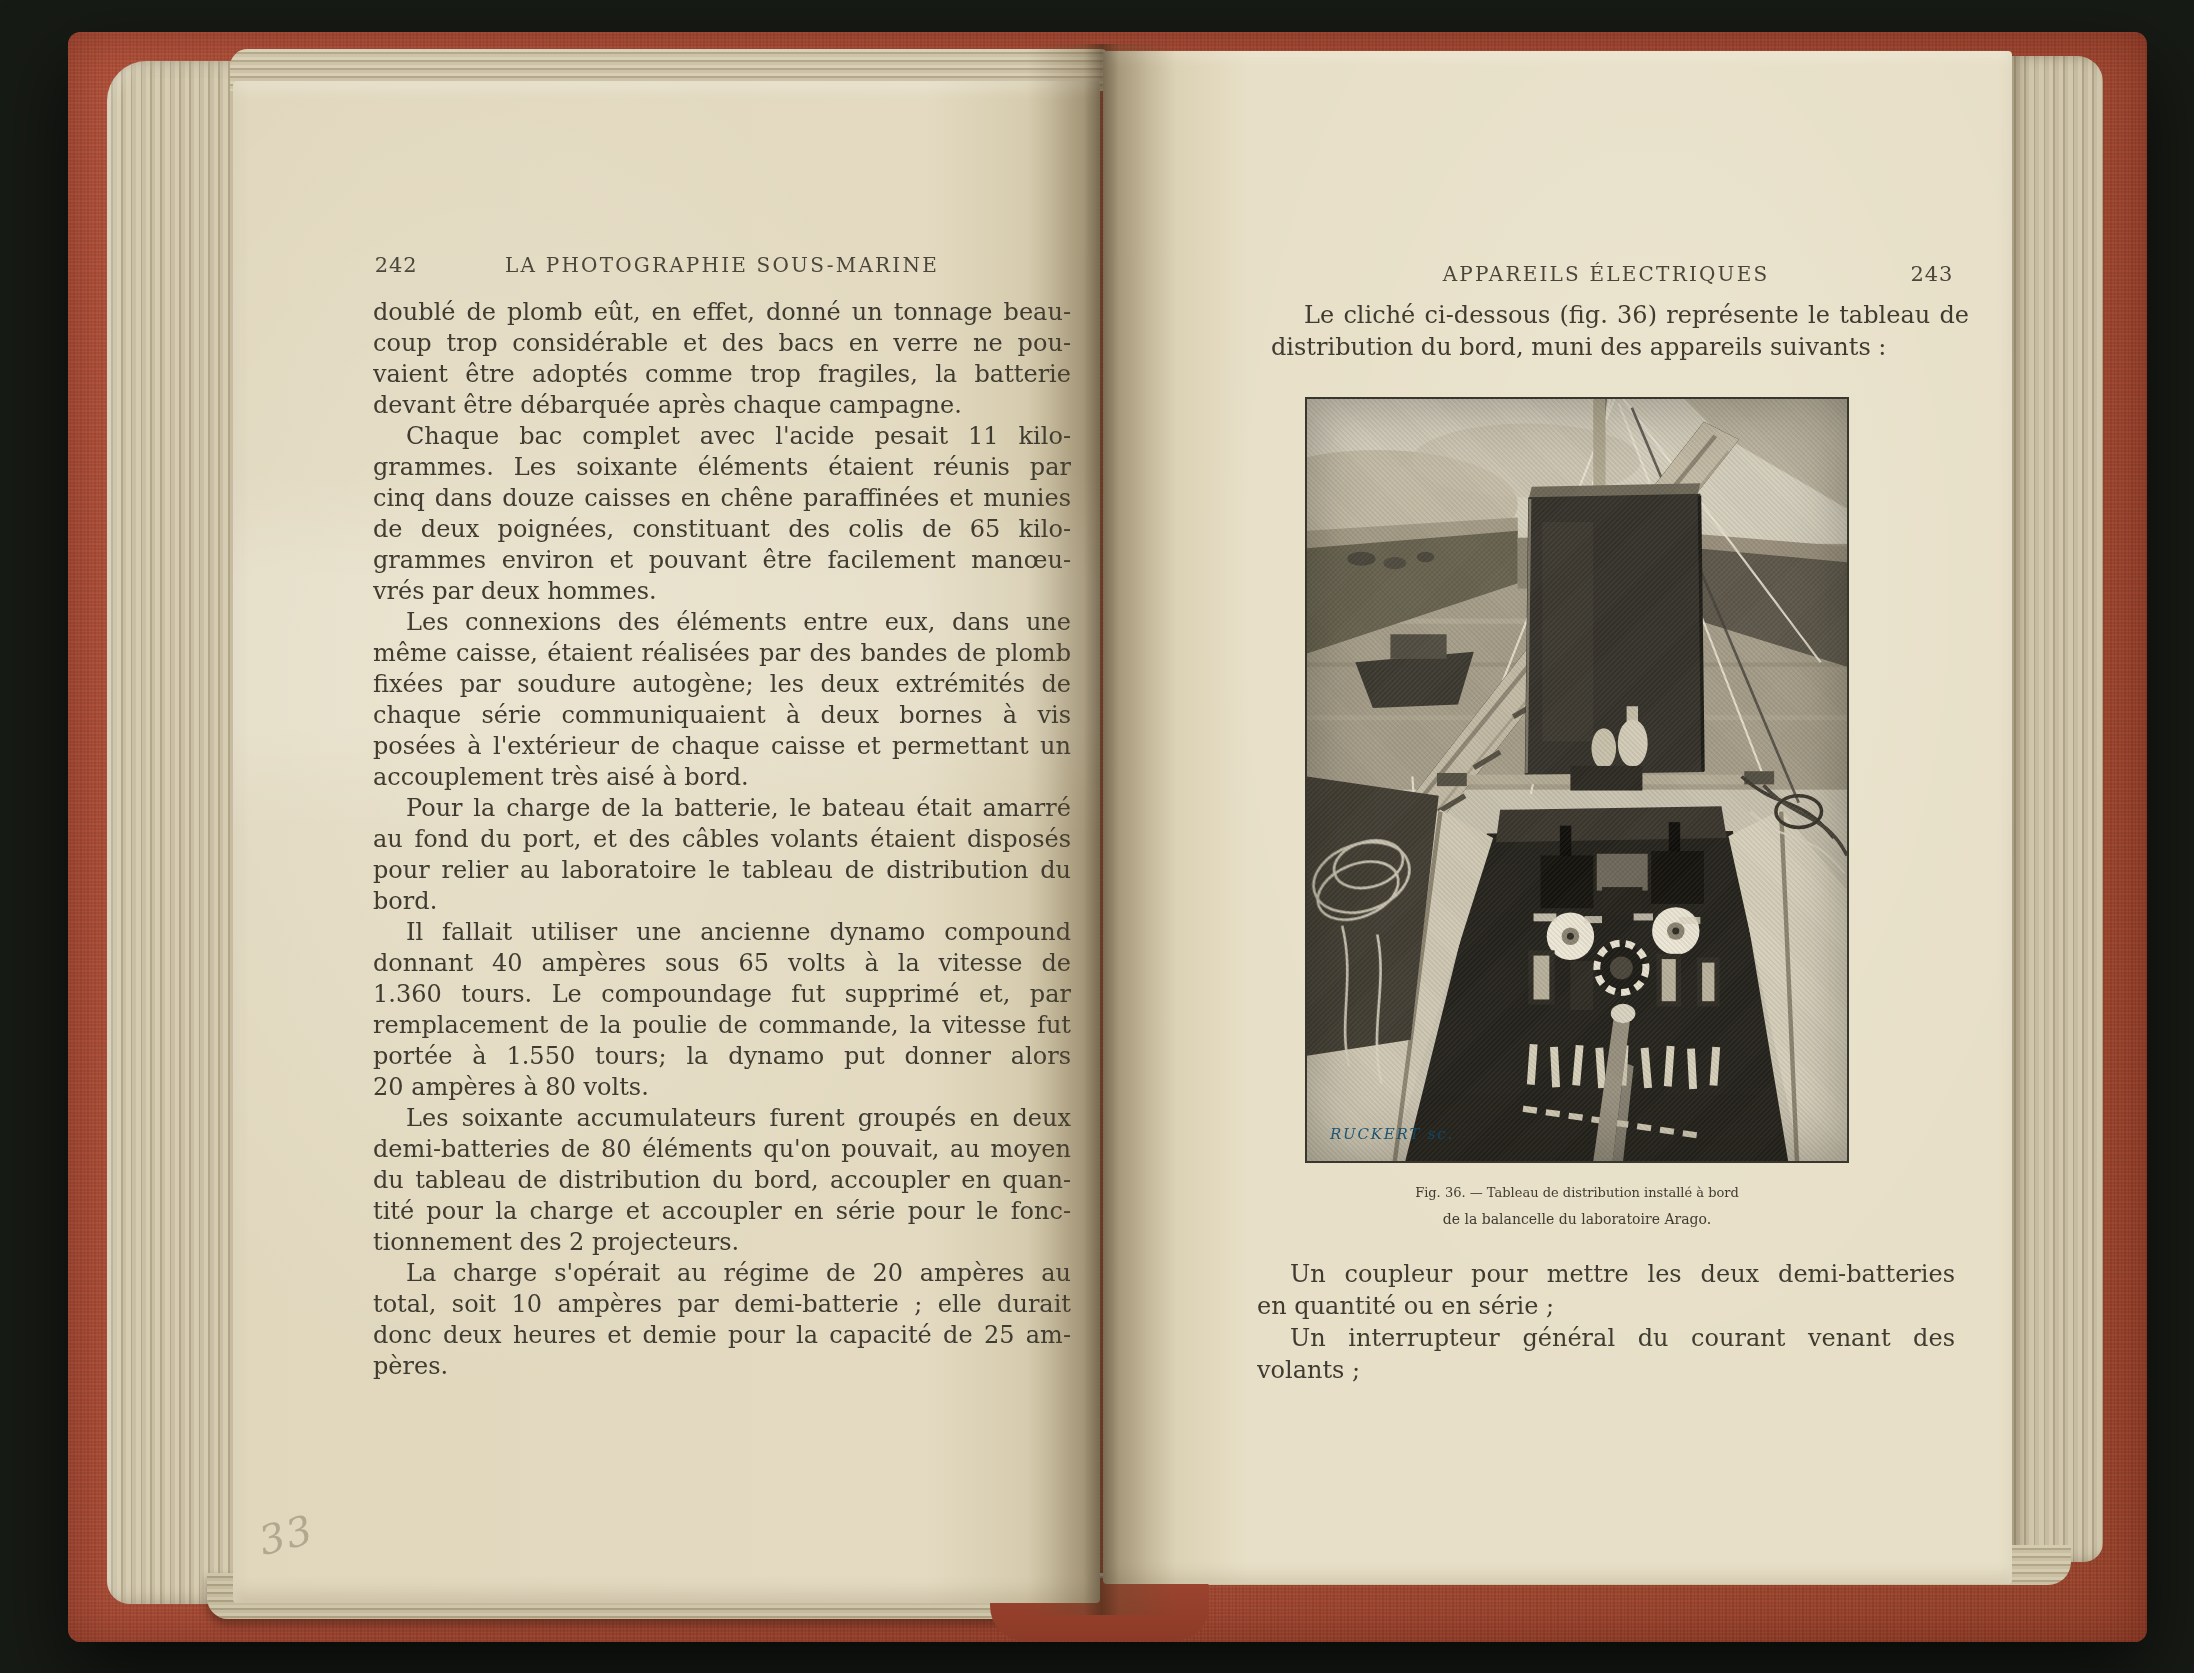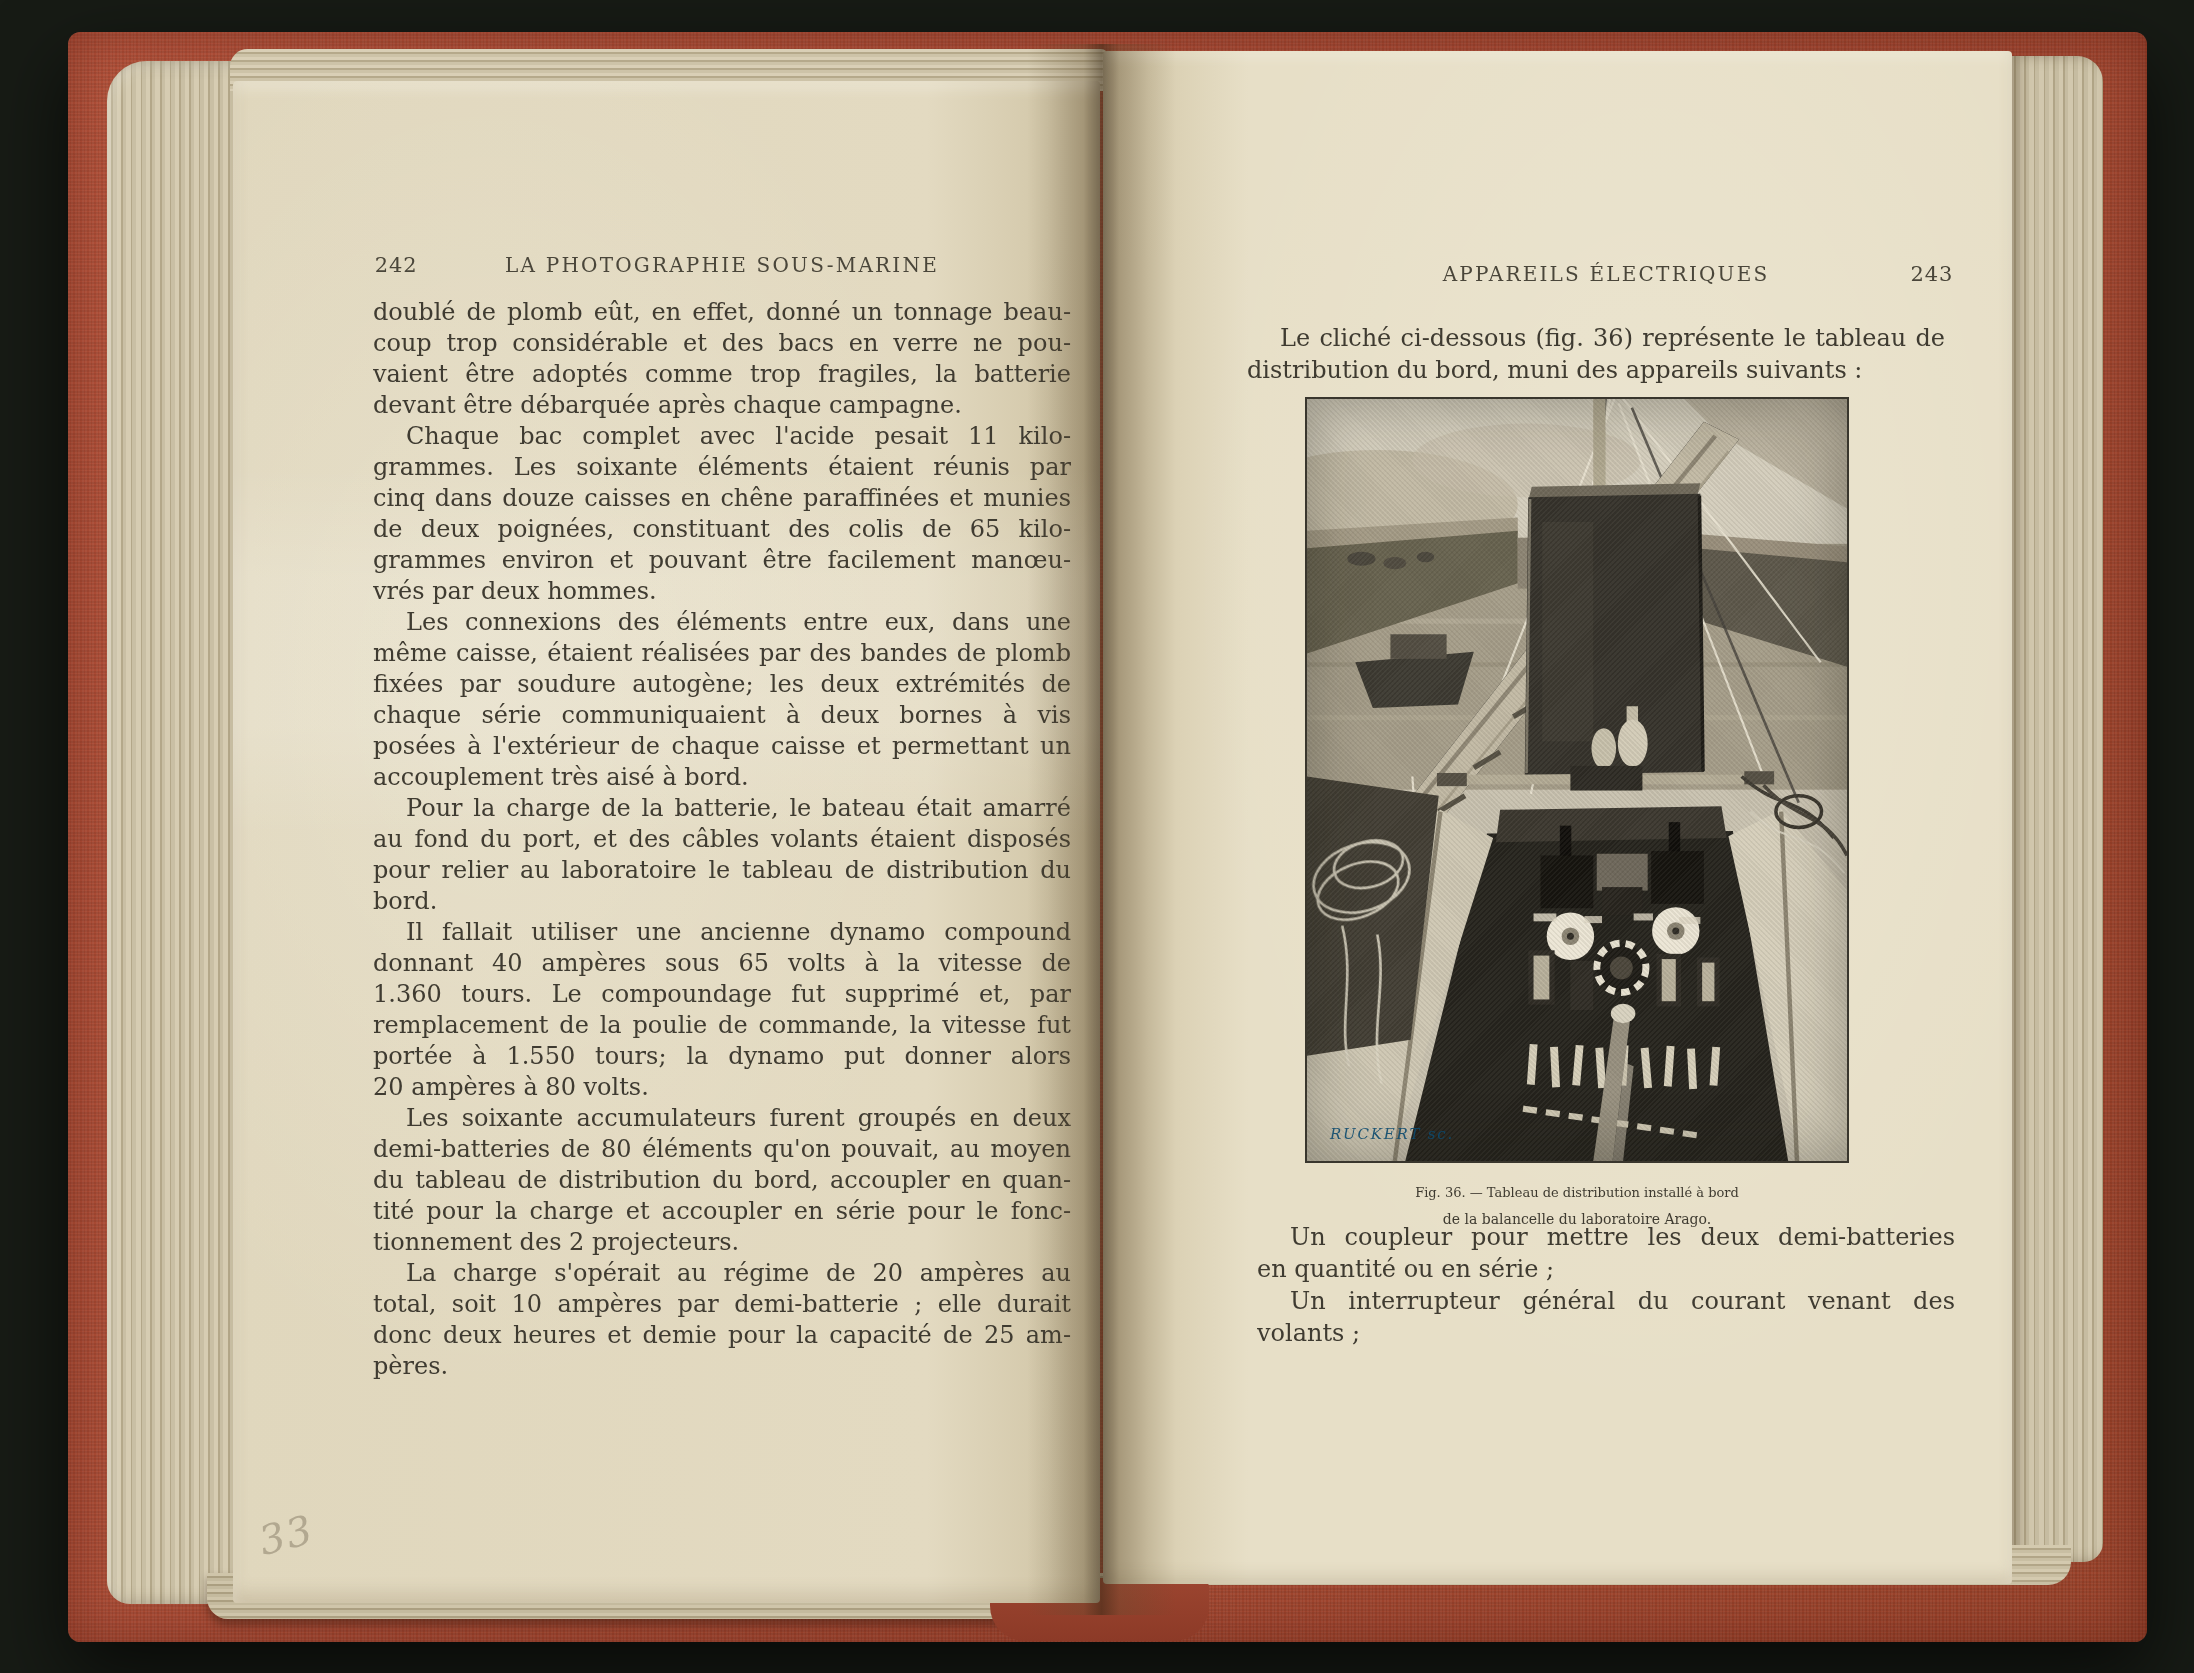--- a/index.html
+++ b/index.html
@@ -180,21 +180,21 @@
         </div>
       </div>
     <div class="pencil-note">33</div>
   </div>
 
   <div class="page page-right">
     <div class="pg-header" style="left:154px;top:211px;width:698px;">
       <span class="pgtitle">APPAREILS ÉLECTRIQUES</span>
       <span class="pgnum at-right">243</span>
     </div>
-    <div class="textblock body-right" style="left:144px;top:248px;width:698px;margin-top:23px;">
+    <div class="textblock body-right" style="left:168px;top:248px;width:698px;">
         <div class="para">
           <div class="tline ind">Le cliché ci-dessous (fig. 36) représente le tableau de</div>
           <div class="tline last">distribution du bord, muni des appareils suivants :</div>
         </div>
       </div>
 
     <div class="figure">
       <svg viewBox="0 0 615 868" preserveAspectRatio="none">
 
         <rect width="615" height="868" fill="#c9c2b0"></rect>
@@ -347,21 +347,21 @@
       </svg>
       <div class="photo-halftone"></div>
       <div class="photo-signature">RUCKERT sc.</div>
     </div>
 
     <div class="caption">
       <div class="cap1">Fig. 36. — Tableau de distribution installé à bord</div>
       <div class="cap2">de la balancelle du laboratoire Arago.</div>
     </div>
 
-    <div class="textblock body-right" style="left:154px;top:1170px;width:698px;">
+    <div class="textblock body-right" style="left:154px;top:1207px;width:698px;">
         <div class="para">
           <div class="tline ind">Un coupleur pour mettre les deux demi-batteries</div>
           <div class="tline last">en quantité ou en série ;</div>
         </div>
         <div class="para">
           <div class="tline ind">Un interrupteur général du courant venant des</div>
           <div class="tline last">volants ;</div>
         </div>
       </div>
   </div>

